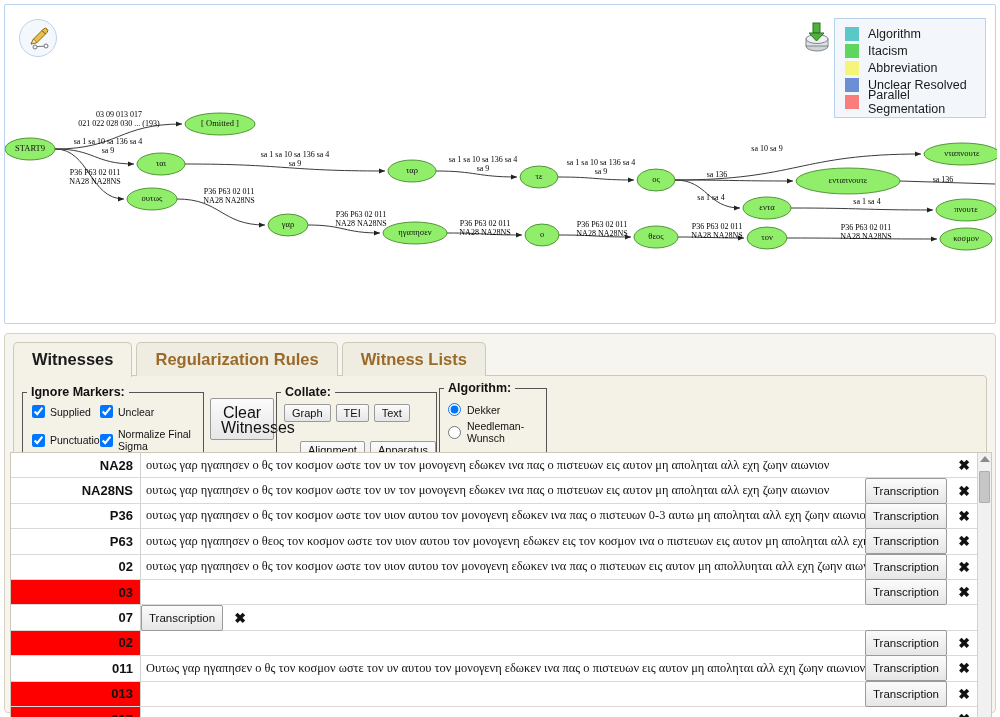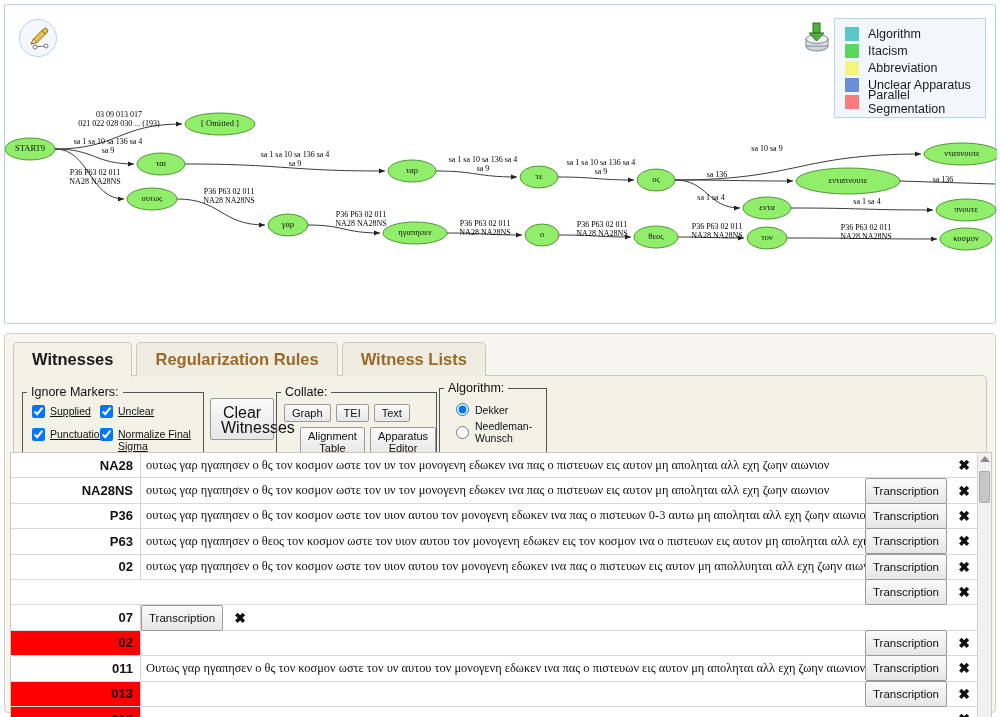--- a/index.html
+++ b/index.html
@@ -93,33 +93,33 @@
     background: #f4f1e7;
     border: 1px solid #cfc8b8;
     border-radius: 0 4px 0 0;
   }
   fieldset {
     position: absolute;
     margin: 0; padding: 0;
     border: 1px solid #555;
     background: transparent;
   }
-  legend { font-size: 12.5px; color: #111; padding: 0 4px; margin-left: 4px; }
-  .cbrow { display: flex; font-size: 10.5px; color: #111; text-decoration: underline; }
+  legend { font-size: 12.5px; color: #111; padding: 0 4px; margin-left: 4px; font-weight: bold; }
+  .cbrow { display: flex; align-items: center; font-size: 10.5px; color: #111; }
   .cbrow input { margin: 0 5px 0 0; width: 13px; height: 13px; }
   .btn {
     background: linear-gradient(#fbfbfb,#e6e6e6);
     border: 1px solid #9a9a9a;
     border-radius: 2px;
     font-size: 11px; color: #111;
     padding: 2px 7px; cursor: pointer;
     font-family: "Liberation Sans", sans-serif;
   }
   .btn-big { font-size: 16px; padding: 6px 10px; line-height: 15px; text-align: center; }
-  .radio-row { display: flex; align-items: center; font-size: 10.5px; color:#111; margin: 4px 8px; }
+  .radio-row { display: flex; align-items: center; font-size: 10.5px; color:#111; margin: 4px 0; }
   .radio-row input { margin: 0 6px 0 0; width: 13px; height: 13px; }
 
   #context-label {
     position: absolute; right: 130px; top: 380px;
     text-align: center; width: 120px;
   }
   #context-label .c1 { font-size: 13.5px; font-weight: bold; color: #111; display:block; }
   #context-btn {
     position: absolute; right: 8px; top: 378px;
     width: 104px; height: 36px;
@@ -340,21 +340,21 @@
         <div class="legend-row">
           <span class="legend-sw" style="background: rgb(92, 214, 92);"></span>
           <span class="legend-lb">Itacism</span>
         </div>
         <div class="legend-row">
           <span class="legend-sw" style="background: rgb(245, 245, 122);"></span>
           <span class="legend-lb">Abbreviation</span>
         </div>
         <div class="legend-row">
           <span class="legend-sw" style="background: rgb(107, 143, 212);"></span>
-          <span class="legend-lb">Unclear Apparatus</span>
+          <span class="legend-lb">Unclear Resolved</span>
         </div>
         <div class="legend-row">
           <span class="legend-sw" style="background: rgb(250, 125, 125);"></span>
           <span class="legend-lb">Parallel Segmentation</span>
         </div>
       </div>
   </div>
 </div>
 
 <div id="tab-area">
@@ -390,21 +390,21 @@
     </fieldset>
 
     <button class="btn btn-big" style="position:absolute; left:196px; top:22px; width:64px; height:42px;">
       <span>Clear</span><br>
       <span>Witnesses</span>
     </button>
 
     <fieldset style="left:262px; top:9px; width:156px; height:68px;">
       <legend>Collate:</legend>
       <div style="padding:5px 0 0 7px;">
-        <div style="display:flex; gap:5px; margin-bottom:5px;">
+        <div style="display:flex; gap:5px; margin-bottom:19px;">
           <button class="btn">Graph</button>
           <button class="btn">TEI</button>
           <button class="btn">Text</button>
         </div>
         <div style="display:flex; gap:5px;margin-left:16px;">
           <button class="btn">Alignment Table</button>
           <button class="btn">Apparatus Editor</button>
         </div>
       </div>
     </fieldset>
@@ -467,20 +467,21 @@
         </div>
         <div class="wrow">
           <div class="wsig">02</div>
           <div class="wtext">ουτως γαρ ηγαπησεν ο θς τον κοσμον ωστε τον υιον αυτου τον μονογενη εδωκεν ινα πας ο πιστευων εις αυτον μη απολλυηται αλλ εχη ζωην αιωνιον</div>
           <div class="wtrans">
             <button class="btn">Transcription</button>
           </div>
           <div class="wx">✖</div>
         </div>
         <div class="wrow flagged">
+          <div class="wsig">03</div>
           <div class="wtext"></div>
           <div class="wtrans">
             <button class="btn">Transcription</button>
           </div>
           <div class="wx">✖</div>
         </div>
         <div class="wrow">
           <div class="wsig">07</div>
           <div class="wtrans">
             <button class="btn">Transcription</button>

